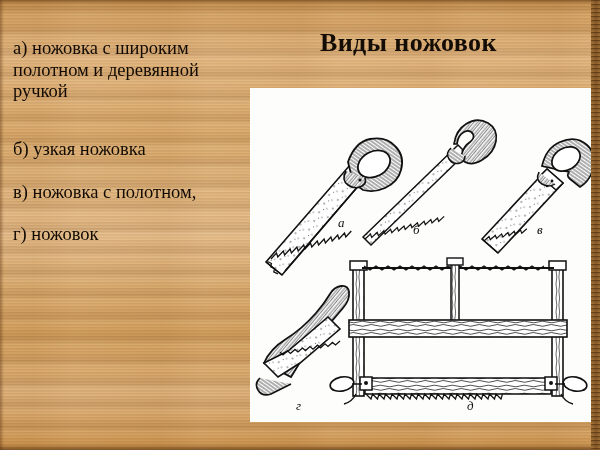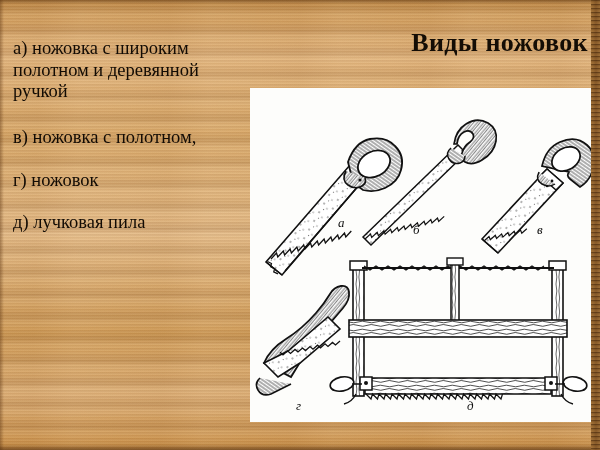--- a/index.html
+++ b/index.html
@@ -65,42 +65,42 @@
     position: absolute; left: 0; top: 0; width: 4px; height: 450px;
     background: linear-gradient(90deg, rgba(95,55,20,0.45), rgba(95,55,20,0.0));
   }
 
   
   #title {
     position: absolute;
     left: 320px;
     top: 28px;
     width: 268px;
-    text-align: right;
+    text-align: left;
     font-size: 26px;
     font-weight: bold;
     color: #140d05;
     letter-spacing: 0.4px;
     white-space: nowrap;
   }
 
   
   #list {
     position: absolute;
     left: 13px;
     top: 38px;
     width: 232px;
   }
   .list-item {
     font-size: 18.5px;
     line-height: 1.17;
     color: #120b04;
     margin-bottom: 21px;
   }
-  .list-item.first { margin-bottom: 24px; }
+  .list-item.first { margin-bottom: 36px; }
 
   
   #panel {
     position: absolute;
     left: 250px;
     top: 88px;
     width: 342px;
     height: 334px;
     background: #fdfdfb;
     overflow: hidden;
@@ -120,23 +120,23 @@
 <div id="slide">
 
   <div class="edge-top"></div>
   <div class="edge-left"></div>
   <div class="edge-bottom"></div>
 
   <div id="title">Виды ножовок</div>
 
   <div id="list">
     <div class="list-item first">а) ножовка с широким полотном и деревянной ручкой</div>
+    <div class="list-item">б) узкая ножовка</div>
     <div class="list-item">в) ножовка с полотном,</div>
     <div class="list-item">г) ножовок</div>
-    <div class="list-item">д) лучковая пила</div>
   </div>
 
   <div id="panel">
     <svg width="342" height="334" viewBox="0 0 342 334" xmlns="http://www.w3.org/2000/svg">
       <defs>
 
         <pattern id="grain" width="6" height="6" patternUnits="userSpaceOnUse" patternTransform="rotate(35)">
           <rect width="6" height="6" fill="#fff"></rect>
           <path d="M0 1 H6 M0 4 H6" stroke="#1a1a1a" stroke-width="0.7"></path>
         </pattern>

